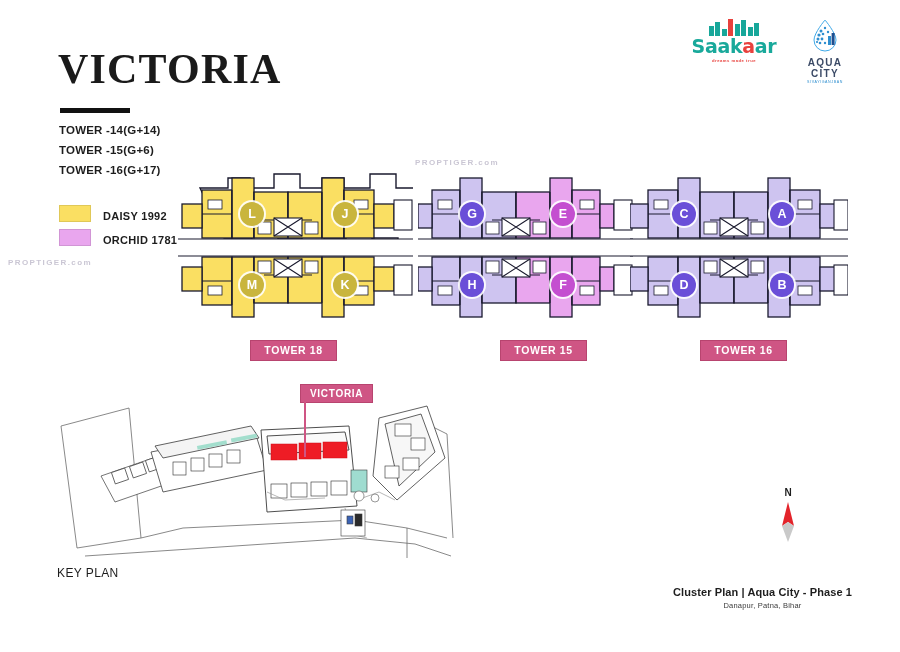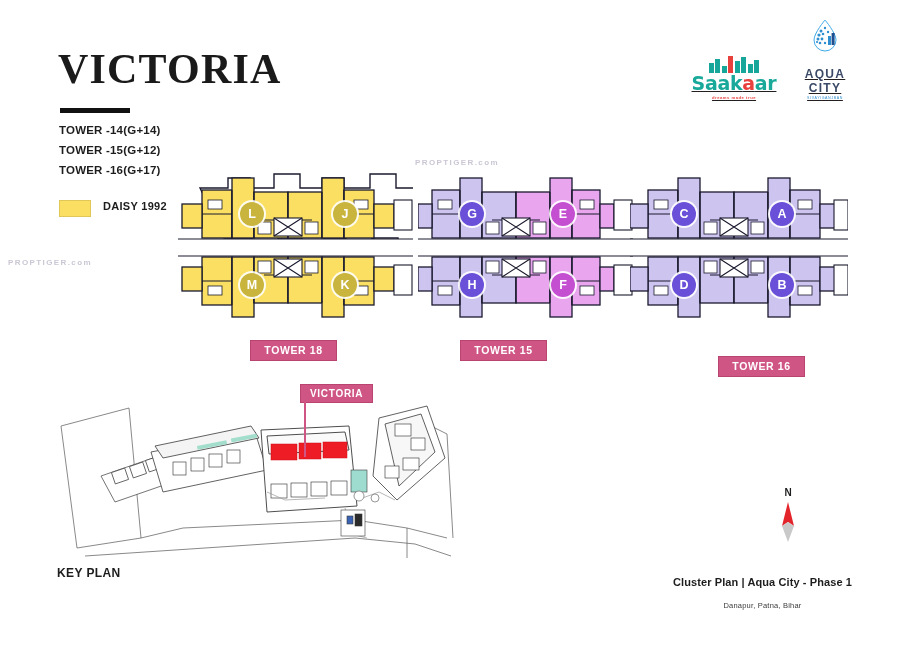--- a/index.html
+++ b/index.html
@@ -19,37 +19,37 @@
     position:absolute;left:60px;top:108px;width:70px;height:5px;background:#111;
   }
   .towerlist{position:absolute;left:59px;top:120px;}
   .towerlist div{
     font-size:11.5px;font-weight:bold;letter-spacing:.2px;color:#1d1d1d;
     line-height:20px;white-space:nowrap;
   }
 
   
   .legend{position:absolute;left:59px;top:200px;}
-  .legend-row{display:flex;align-items:flex-start;height:22px;margin-bottom:2px;}
+  .legend-row{display:flex;align-items:flex-end;height:22px;margin-bottom:2px;}
   .legend-swatch{width:30px;height:15px;margin-right:12px;border:1px solid rgba(0,0,0,.10);}
   .legend-label{font-size:11px;font-weight:bold;letter-spacing:.3px;color:#1d1d1d;white-space:nowrap;}
 
   
-  .logos{position:absolute;right:48px;top:18px;display:flex;align-items:flex-end;gap:18px;text-decoration:underline;}
+  .logos{position:absolute;right:48px;top:18px;display:flex;align-items:flex-start;gap:18px;}
   .logo-saakaar{position:relative;width:92px;text-align:center;}
   .sk-bars{display:flex;align-items:flex-end;justify-content:center;gap:1.5px;height:18px;margin-bottom:1px;}
   .sk-bars i{display:block;width:5px;background:#17a79a;}
   .sk-word{
     font-family:"DejaVu Sans",sans-serif;font-size:19px;font-weight:bold;color:#19a99b;
     line-height:1;letter-spacing:-.3px;
   }
   .sk-word em{font-style:normal;color:#e8413d;}
   .sk-tag{font-size:4.2px;letter-spacing:.5px;color:#e8413d;margin-top:2px;font-weight:bold;}
   .logo-aqua{position:relative;width:54px;text-align:center;}
-  .aq-word{font-size:12px;font-weight:bold;letter-spacing:1.3px;color:#3b4a66;margin-top:11px;}
+  .aq-word{font-size:10px;font-weight:bold;letter-spacing:1.3px;color:#3b4a66;margin-top:1px;}
   .aq-sub{font-size:3.6px;letter-spacing:.6px;color:#2f8fd0;margin-top:1px;}
 
   
   .planband{position:absolute;left:0;top:150px;width:900px;height:200px;}
   .watermark{
     position:absolute;font-size:8px;letter-spacing:1.4px;color:#b9b4c6;opacity:.75;
     font-weight:bold;pointer-events:none;
   }
   .wm1{left:415px;top:8px;}
   .wm2{left:8px;top:108px;}
@@ -71,63 +71,67 @@
   .umark.violet{background:#6a4fd8;}
   .umark.orchid{background:#c44fd0;}
 
   
   .badge{
     position:absolute;height:19px;line-height:19px;text-align:center;
     background:#cf5584;color:#fff;font-size:10.5px;font-weight:bold;letter-spacing:.6px;
     border:1px solid #b8446f;
   }
   .b14{left:250px;top:340px;width:85px;}
-  .b15{left:460px;top:340px;width:85px;}
-  .b16{left:700px;top:356px;width:85px;margin-left:18px;}
+  .b15{left:500px;top:340px;width:85px;}
+  .b16{left:700px;top:340px;width:85px;}
 
   
   .keyplan{position:absolute;left:55px;top:388px;width:400px;height:175px;}
   .kp-callout{
     position:absolute;left:245px;top:-4px;height:17px;line-height:17px;padding:0 9px;
     background:#cf5584;color:#fff;font-size:10px;font-weight:bold;letter-spacing:.7px;
     border:1px solid #b8446f;white-space:nowrap;
   }
   .kp-leader{position:absolute;left:249px;top:13px;width:1.6px;height:56px;background:#cf5584;}
   .kp-label{
-    position:absolute;left:57px;top:566px;font-size:12px;font-weight:bold;
+    position:absolute;left:57px;top:566px;font-size:12px;font-weight:normal;
     letter-spacing:.4px;color:#1d1d1d;
   }
 
   
   .north{position:absolute;left:772px;top:488px;width:32px;text-align:center;}
   .north-n{font-size:10px;font-weight:bold;color:#1d1d1d;line-height:10px;margin-bottom:2px;}
 
   
   .caption{position:absolute;right:48px;bottom:42px;text-align:center;}
   .cap-main{font-size:11px;font-weight:bold;color:#1d1d1d;letter-spacing:.1px;white-space:nowrap;}
-  .cap-sub{font-size:7.5px;color:#3a3a3a;margin-top:13px;letter-spacing:.2px;white-space:nowrap;}
+  .cap-sub{font-size:7.5px;color:#3a3a3a;margin-top:3px;letter-spacing:.2px;white-space:nowrap;}
 </style>
 </head>
 <body>
 
 <div class="page">
 
   <div class="title">VICTORIA</div>
   <div class="title-rule"></div>
 
   <div class="towerlist">
     <div>TOWER -14(G+14)</div>
-    <div>TOWER -15(G+12)</div>
+    <div>TOWER -15(G+6)</div>
     <div>TOWER -16(G+17)</div>
   </div>
 
   <div class="legend">
     <div class="legend-row">
       <span class="legend-swatch" style="background:#fadf62"></span>
       <span class="legend-label">DAISY 1992</span>
+    </div>
+    <div class="legend-row">
+      <span class="legend-swatch" style="background:#e9a6ee"></span>
+      <span class="legend-label">ORCHID 1781</span>
     </div>
   </div>
 
   <div class="logos">
 
     <div class="logo-saakaar">
       <div class="sk-bars">
         <i style="height:10px"></i>
           <i style="height:14px"></i>
           <i style="height:7px"></i>

